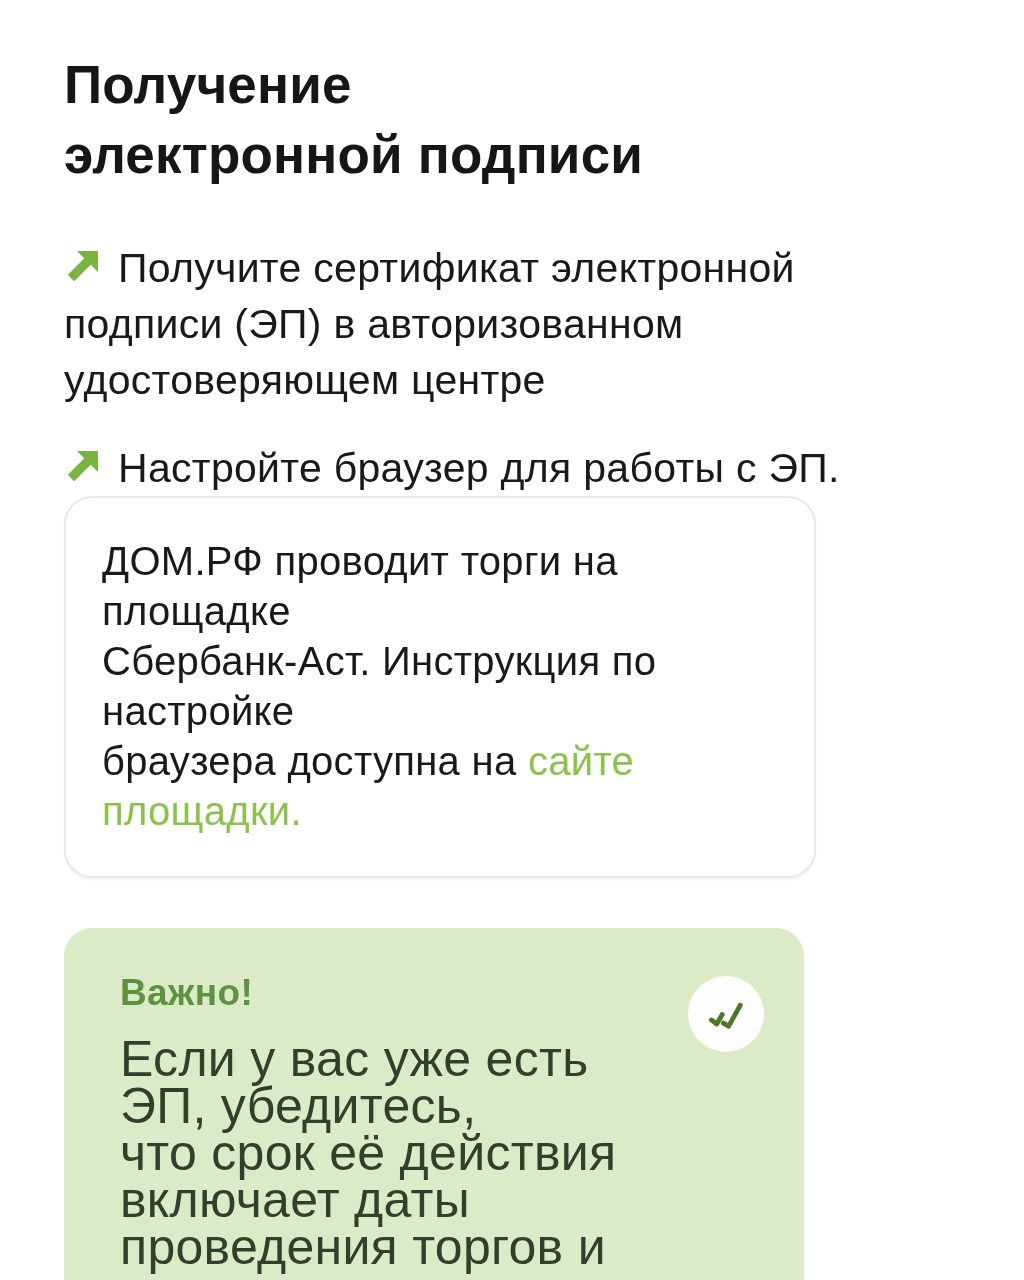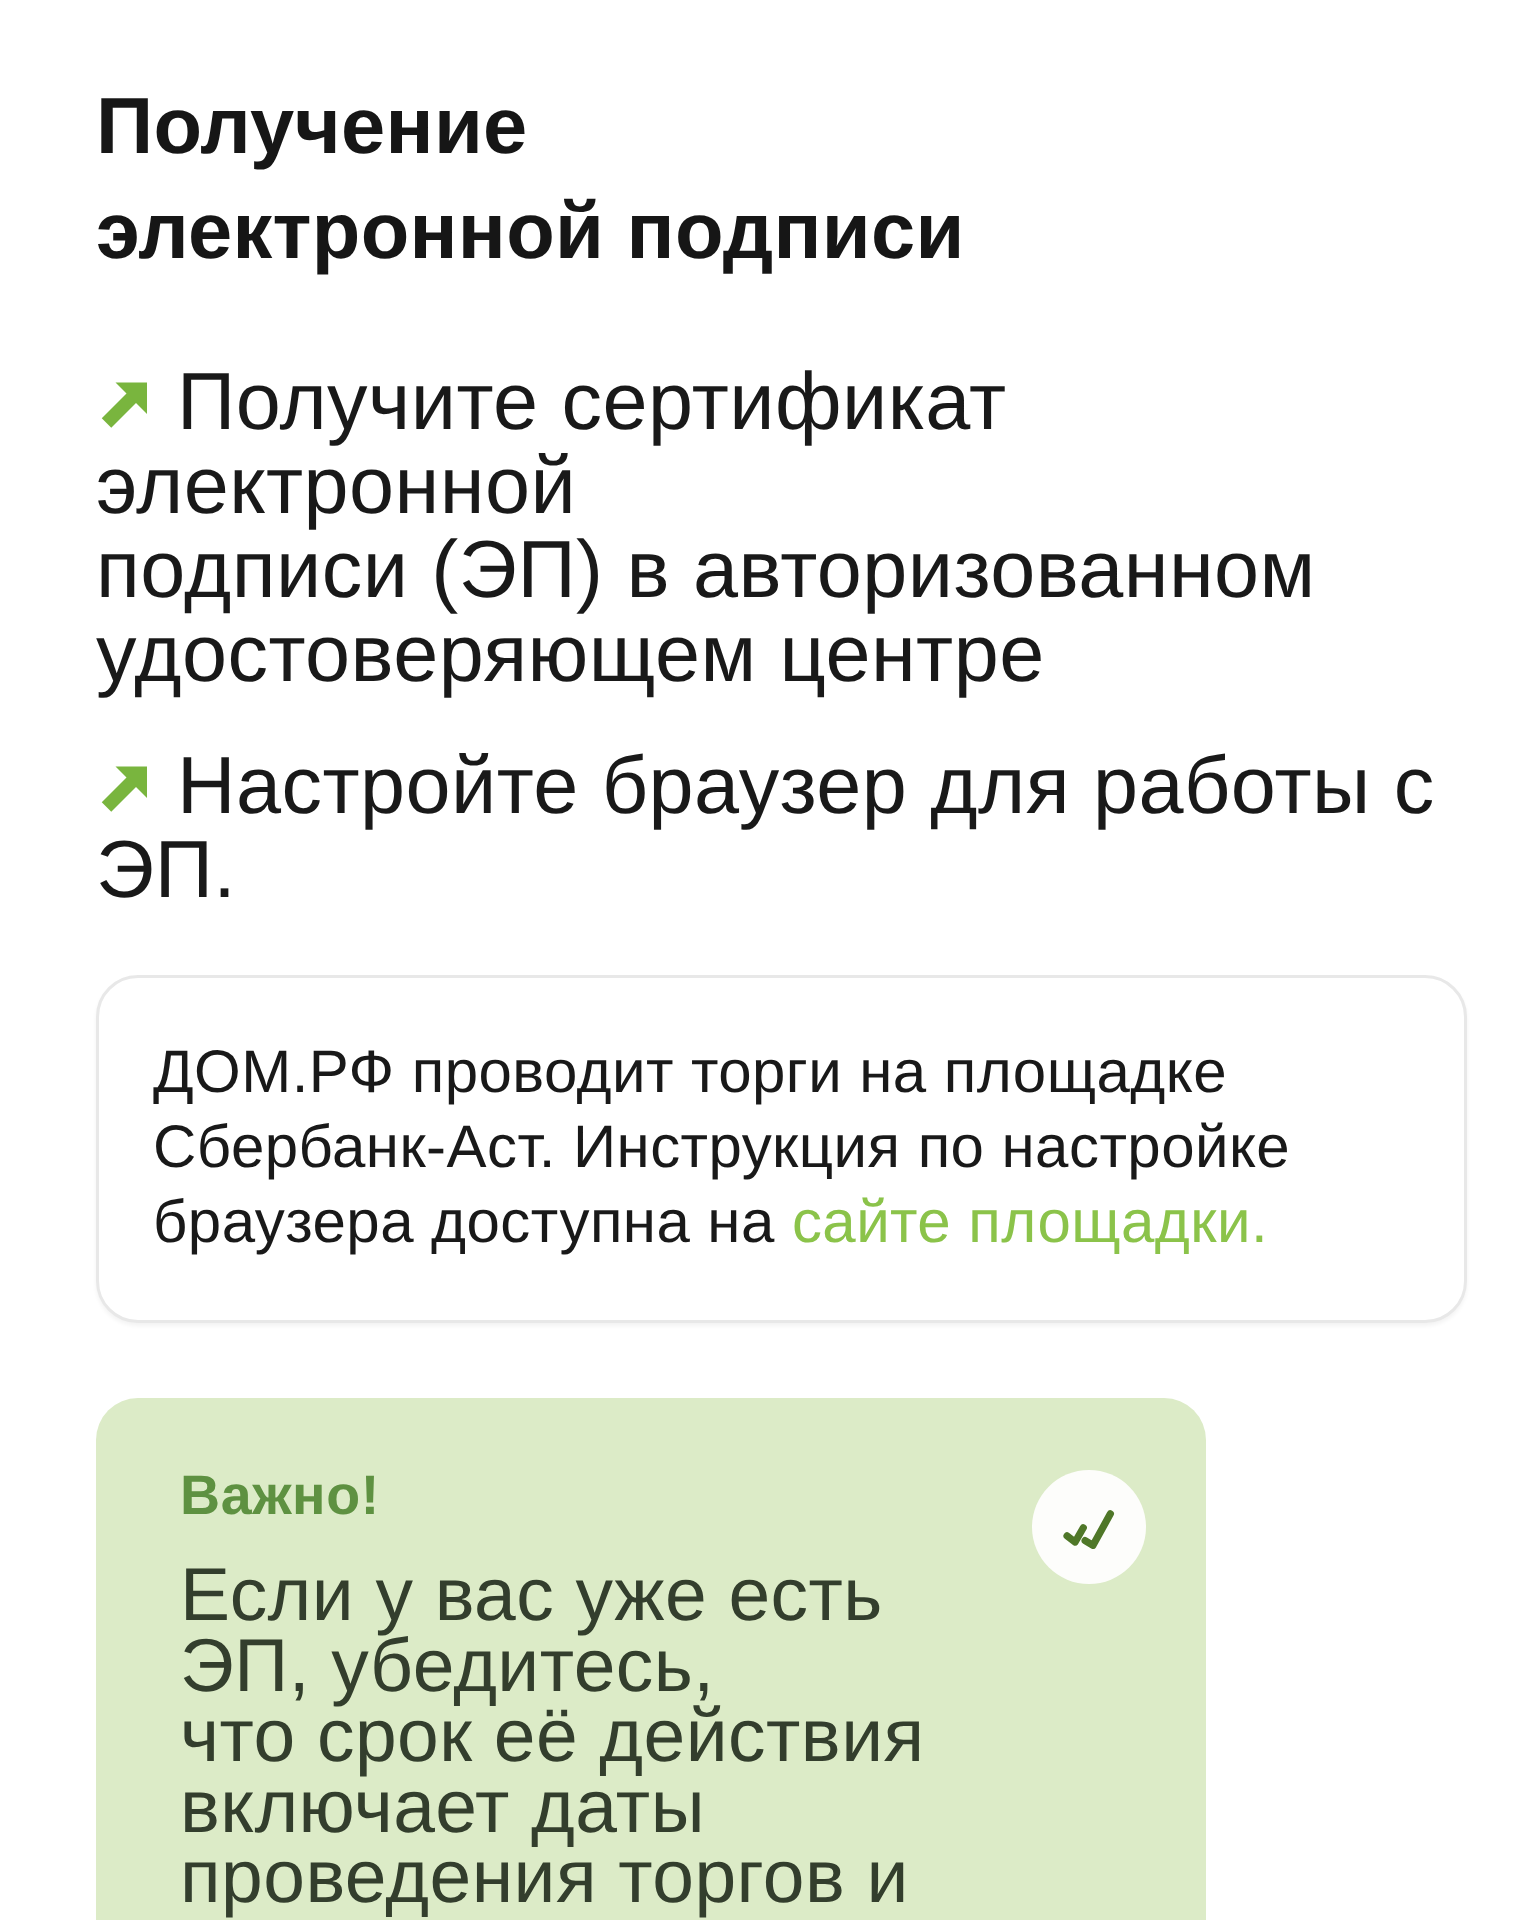--- a/index.html
+++ b/index.html
@@ -17,44 +17,43 @@
   .page-title {
     font-size: 53px;
     font-weight: 700;
     line-height: 70px;
     letter-spacing: 0.2px;
     color: #161616;
     white-space: pre-line;
   }
   .bullet {
     margin-top: 50px;
-    font-size: 54px;
+    font-size: 41px;
     line-height: 56px;
     letter-spacing: 0.3px;
     color: #191919;
   }
   .bullet + .bullet { margin-top: 32px; }
   .arrow-icon {
     display: inline-block;
     width: 38px;
     height: 38px;
     vertical-align: -3px;
     margin-right: 16px;
   }
   .bullet-text { white-space: pre-line; }
   .card {
     border-radius: 28px;
   }
   .info-card {
-    margin-top: 42px;
     background: #ffffff;
     border: 2px solid #e8e8e8;
     box-shadow: 0 2px 3px rgba(0,0,0,0.05);
     padding: 38px 36px 40px 36px;
-    width: 914px;
+    width: 752px;
   }
   .info-card p {
     font-size: 40px;
     line-height: 50px;
     letter-spacing: 0.3px;
     color: #191919;
   }
   .info-text { white-space: pre-line; }
   .link {
     color: #8bc34a;

